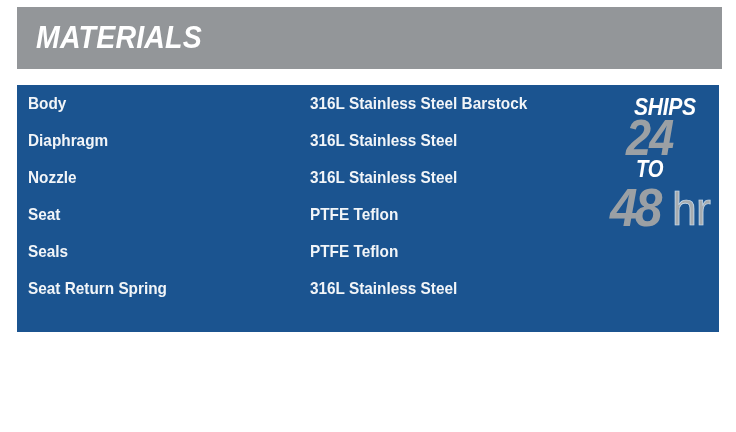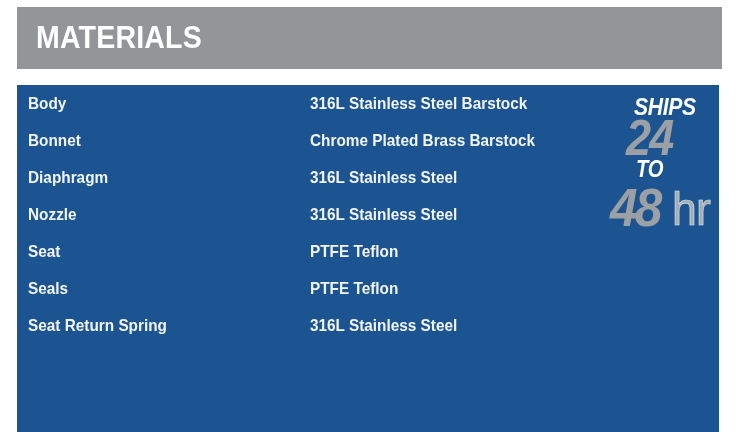--- a/index.html
+++ b/index.html
@@ -27,40 +27,41 @@
   
   #header-bar {
     position: absolute;
     left: 17px;
     top: 7px;
     width: 705px;
     height: 62px;
     background: #939699;
     display: flex;
     align-items: center;
+    font-style: italic;
   }
   #header-title {
     color: #ffffff;
     font-family: "Liberation Sans", sans-serif;
     font-size: 31px;
     font-weight: bold;
     letter-spacing: 0.2px;
     margin-left: 19px;
     transform: scaleX(0.92);
     transform-origin: left center;
     white-space: nowrap;
   }
 
   
   #materials-panel {
     position: absolute;
     left: 17px;
     top: 85px;
     width: 702px;
-    height: 347px;
+    height: 247px;
     background: #1b5490;
     overflow: hidden;
   }
 
   #materials-table {
     position: absolute;
     left: 0;
     top: 0;
     width: 100%;
   }
@@ -170,24 +171,20 @@
 
   <div id="materials-panel">
 
     <div id="materials-table">
 
       <div class="material-row">
         <span class="cell-component">Body</span>
         <span class="cell-material">316L Stainless Steel Barstock</span>
       </div>
 
-      <div class="material-row">
-        <span class="cell-component">Bonnet</span>
-        <span class="cell-material">Chrome Plated Brass Barstock</span>
-      </div>
 
       <div class="material-row">
         <span class="cell-component">Diaphragm</span>
         <span class="cell-material">316L Stainless Steel</span>
       </div>
 
       <div class="material-row">
         <span class="cell-component">Nozzle</span>
         <span class="cell-material">316L Stainless Steel</span>
       </div>

